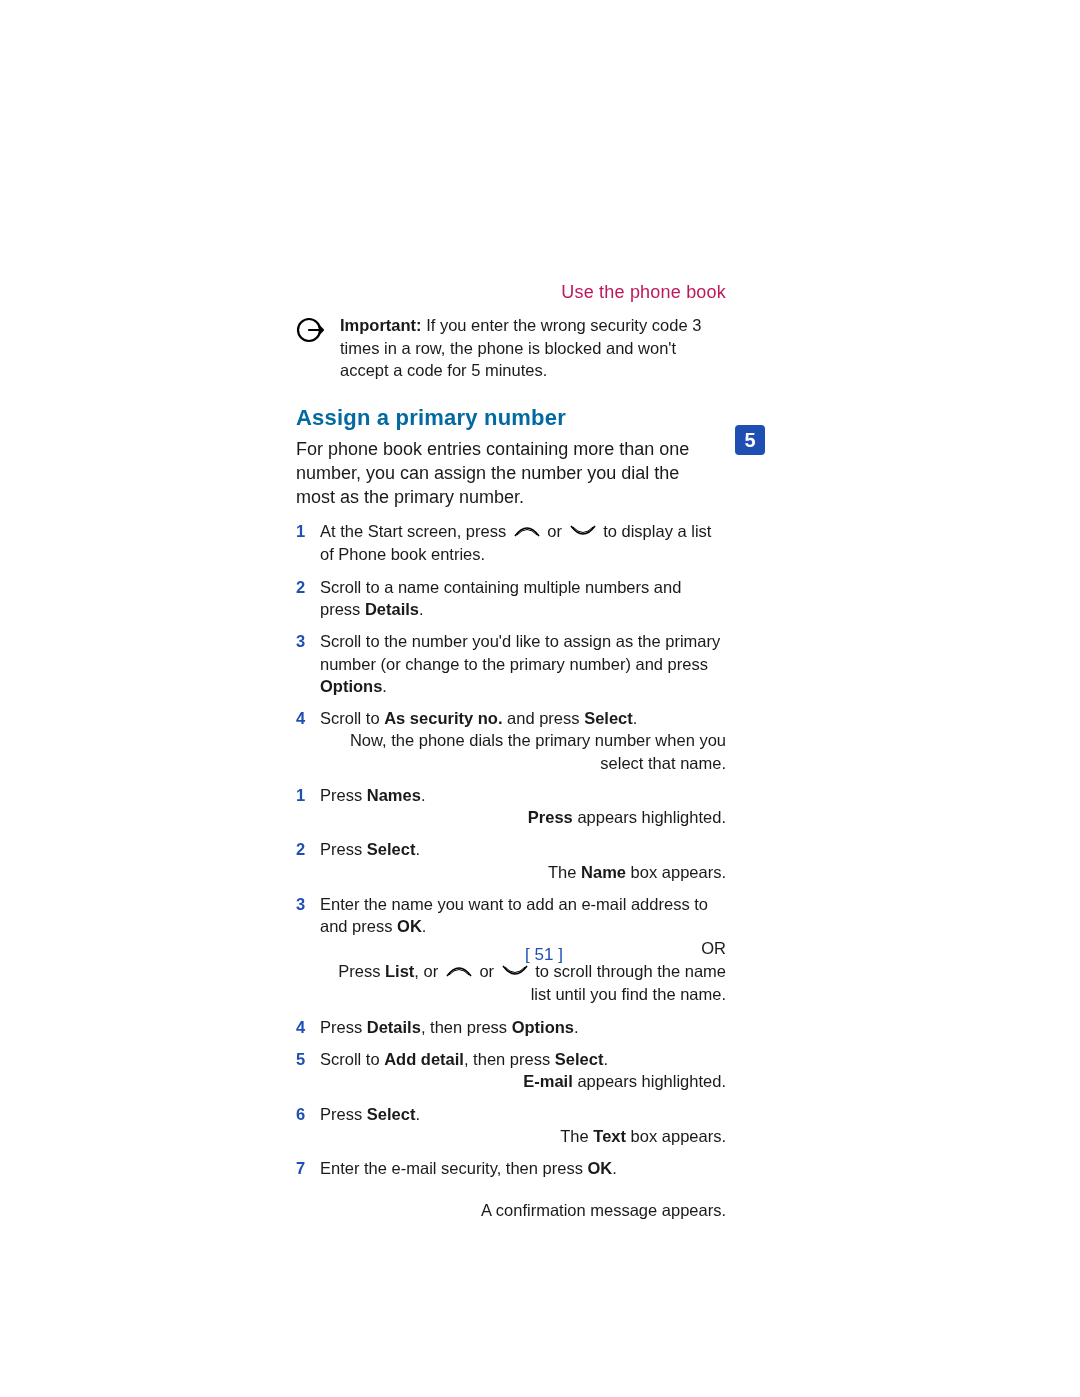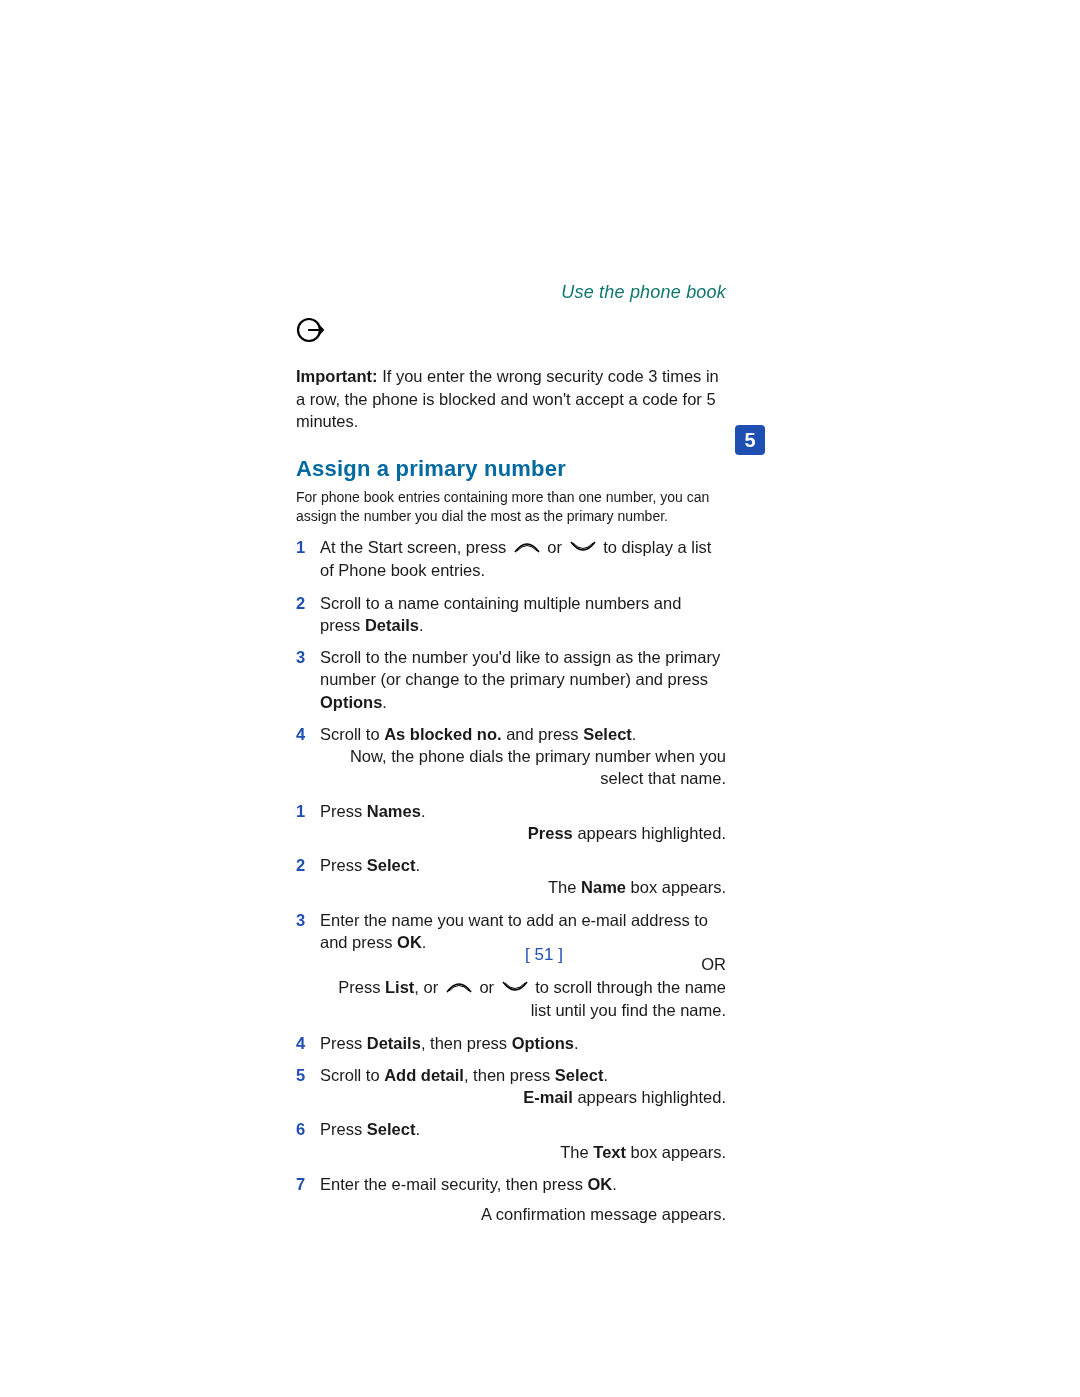--- a/index.html
+++ b/index.html
@@ -17,32 +17,30 @@
 
   .page {
     position: absolute;
     top: 280px;
     left: 296px;
     width: 430px;
   }
 
   .section-header {
     text-align: right;
-    color: #0f766e;
-    font-style: italic;
+    color: #be185d;
     font-size: 18px;
     margin-bottom: 10px;
     letter-spacing: 0.2px;
   }
 
   .note-block {
     display: flex;
     gap: 14px;
     margin-bottom: 22px;
-    flex-direction: column;
   }
 
   .note-icon {
     flex: 0 0 auto;
     margin-top: 2px;
   }
 
   .note-text {
     flex: 1;
     font-size: 16.5px;
@@ -51,21 +49,21 @@
   h2.doc-h2 {
     color: #0369a1;
     font-weight: 700;
     font-size: 22px;
     margin: 14px 0 4px 0;
     letter-spacing: 0.2px;
   }
 
   p.intro {
     margin: 0 8px 10px 0;
-    font-size: 14px;
+    font-size: 18px;
   }
 
   ol.steps {
     list-style: none;
     padding: 0;
     margin: 6px 0 10px 0;
   }
   ol.steps > li {
     display: flex;
     gap: 10px;
@@ -162,21 +160,21 @@
     </li>
     <li>
       <span class="step-num">3</span>
       <span class="step-body">
         <span>Scroll to the number you'd like to assign as the primary number (or change to the primary number) and press </span><b>Options</b><span>.</span>
       </span>
     </li>
     <li>
       <span class="step-num">4</span>
       <span class="step-body">
-        <span>Scroll to </span><b>As blocked no.</b><span> and press </span><b>Select</b><span>.</span>
+        <span>Scroll to </span><b>As security no.</b><span> and press </span><b>Select</b><span>.</span>
         <span class="sub">Now, the phone dials the primary number when you select that name.</span>
       </span>
     </li>
   </ol>
 
 
   <ol class="steps">
     <li>
       <span class="step-num">1</span>
       <span class="step-body">
@@ -224,21 +222,21 @@
       <span class="step-num">6</span>
       <span class="step-body">
         <span>Press </span><b>Select</b><span>.</span>
         <span class="sub"><span>The </span><b>Text</b><span> box appears.</span></span>
       </span>
     </li>
     <li>
       <span class="step-num">7</span>
       <span class="step-body">
         <span>Enter the e-mail security, then press </span><b>OK</b><span>.</span>
-        <span class="sub" style="margin-top:8px">A confirmation message appears.</span>
+        <span class="sub" style="margin-top:20px">A confirmation message appears.</span>
       </span>
     </li>
   </ol>
 
 </div>
 
 <div class="chapter-tab">5</div>
 
 <div class="page-number">
   <span class="br">[ </span><span>51</span><span class="br"> ]</span>

